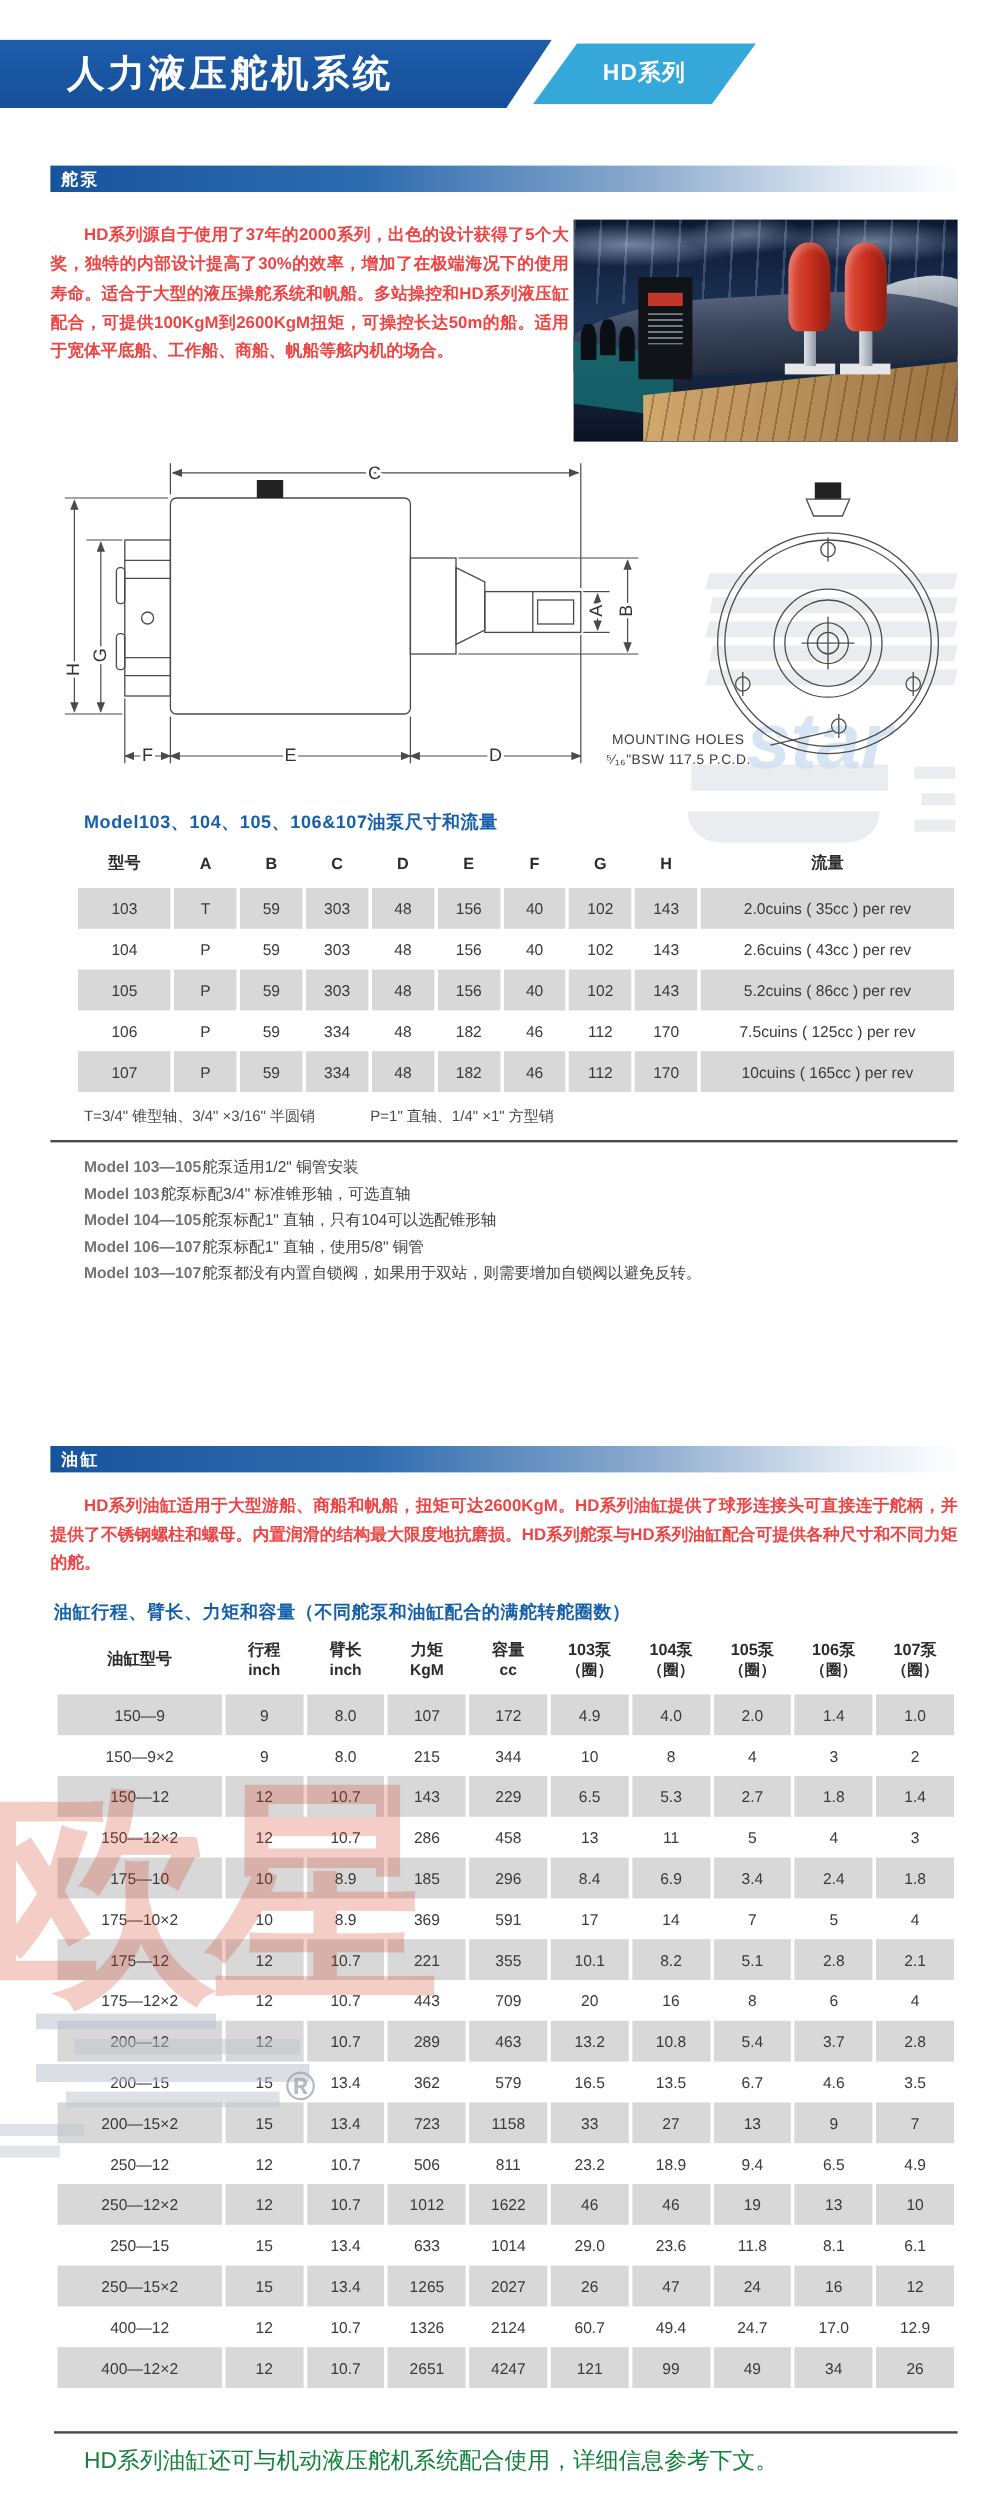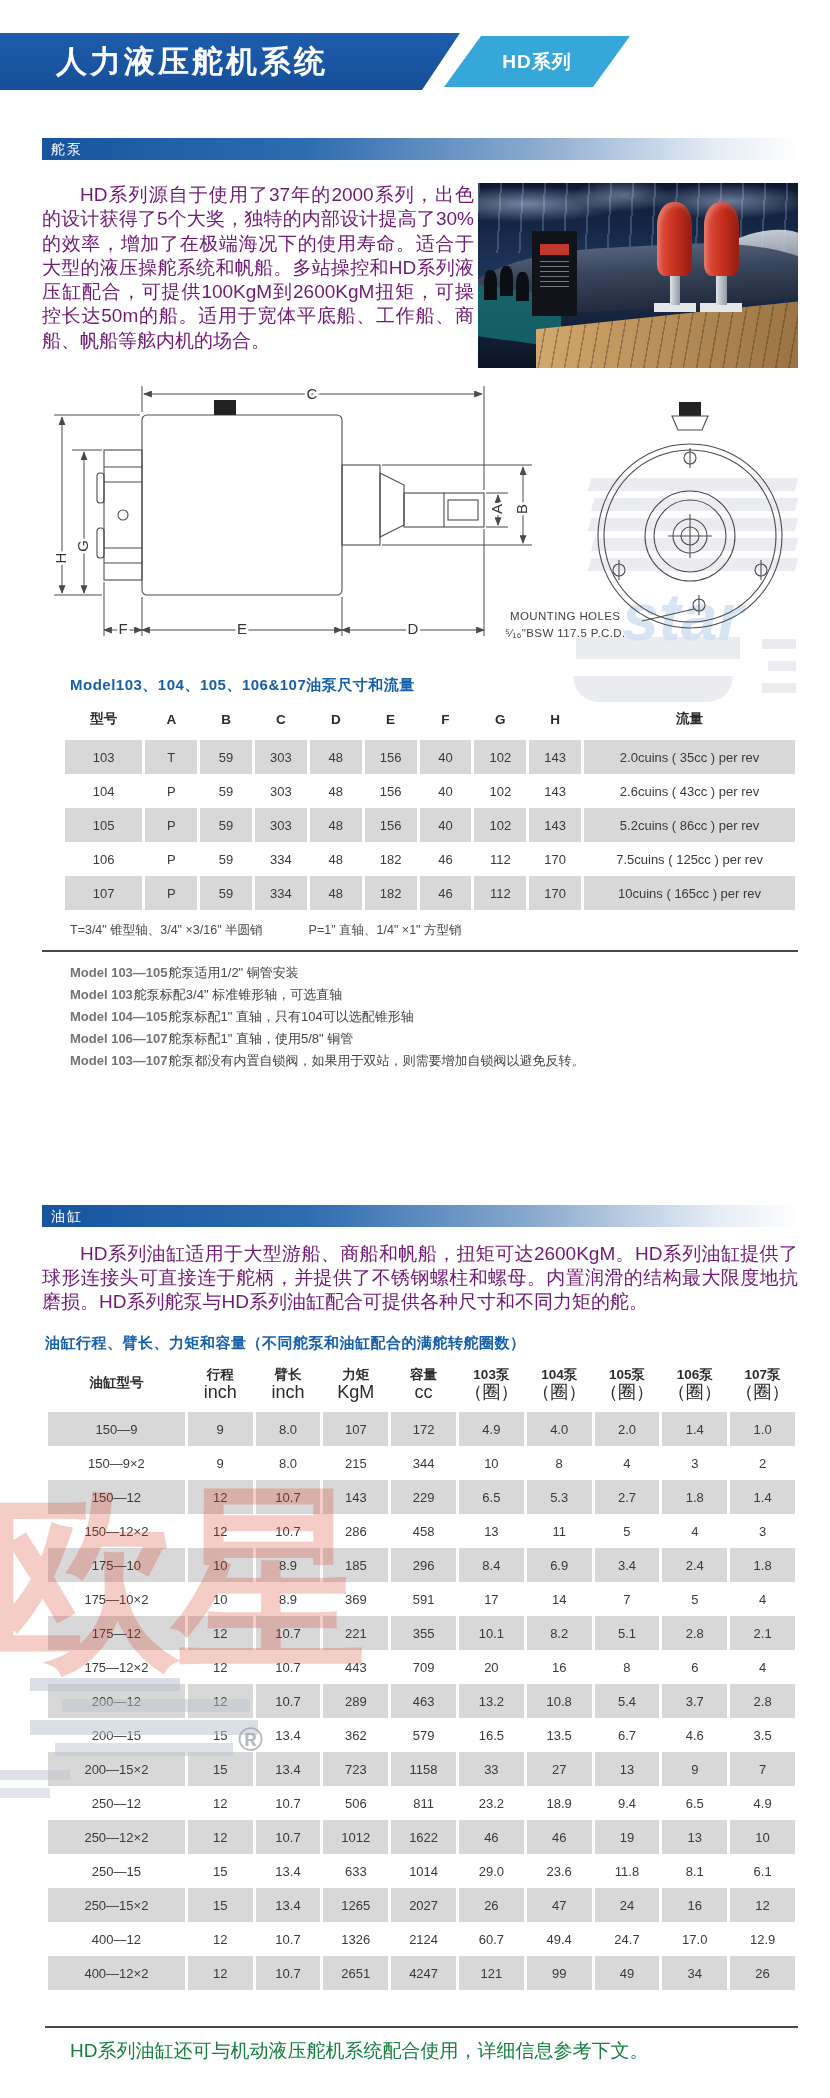--- a/index.html
+++ b/index.html
@@ -12,42 +12,42 @@
           clip-path:polygon(0 0,100% 0,calc(100% - 38px) 100%,0 100%);
           color:#fff;font-size:31px;font-weight:bold;letter-spacing:3px;
           line-height:57px;padding-left:56px;box-sizing:border-box;}
   .badge{position:absolute;left:444px;top:36px;width:186px;height:51px;background:#36a7d9;
          clip-path:polygon(37px 0,100% 0,calc(100% - 37px) 100%,0 100%);
          color:#fff;font-size:19px;font-weight:bold;text-align:center;line-height:51px;letter-spacing:1px;}
 
   
   .sec-bar{position:absolute;left:42px;width:758px;height:22px;
            background:linear-gradient(90deg,#17549e 0%,#2e6cb0 35%,#8aaace 65%,#e2eaf3 88%,#fff 100%);
-           color:#fff;font-size:14px;font-weight:normal;line-height:22px;
+           color:#fff;font-size:14px;font-weight:bold;line-height:22px;
            padding-left:9px;box-sizing:border-box;letter-spacing:2px;}
 
-  .para{position:absolute;color:#701a75;font-size:19px;line-height:24.3px;
-        text-align:justify;text-indent:2em;}
+  .para{position:absolute;color:#ef4444;font-size:14px;line-height:24.3px;
+        text-align:justify;text-indent:2em;font-weight:bold;}
 
   .blue-title{position:absolute;color:#1660ab;font-weight:bold;font-size:15px;letter-spacing:.5px;}
 
   
   table.dtable{position:absolute;border-collapse:separate;border-spacing:3px 0;table-layout:fixed;z-index:2;}
   .dtable th{font-weight:bold;color:#2c2c2c;font-size:13.5px;text-align:center;vertical-align:middle;padding:2px 0 6px 0;}
   .dtable td{height:34px;text-align:center;font-size:13px;color:#3a3a3a;vertical-align:middle;padding:0;}
   .dtable tbody tr:nth-child(odd) td{background:#d8d8d8;}
   .t1{left:62px;top:702px;width:736px;}
   .t1 th{height:30px;}
   .t1 th:nth-child(1){width:11%}
   .t1 th:nth-child(10){width:30%}
   .t2{left:45px;top:1358px;width:753px;}
   .t2 th{height:46px;}
   .t2 th:nth-child(1){width:19%}
   .hl1{font-size:13.5px;font-weight:bold;line-height:18px;}
-  .hl2{font-size:18px;font-weight:normal;line-height:16px;}
+  .hl2{font-size:13px;font-weight:bold;line-height:16px;}
 
   .footnote{position:absolute;left:70px;top:922px;font-size:12.5px;color:#4a4a4a;}
   .footnote span{margin-right:46px;}
   .hr{position:absolute;height:2px;background:#4a4a4a;}
   #hr1{left:42px;top:950px;width:756px;}
   #hr2{left:45px;top:2026px;width:753px;}
   .notes{position:absolute;left:70px;top:962px;font-size:13px;color:#454545;}
   .note-line{line-height:22px;}
   .note-line b{color:#737373;margin-right:1px;}
   .bottom-note{position:absolute;left:70px;top:2038px;font-size:19px;color:#15803d;}

